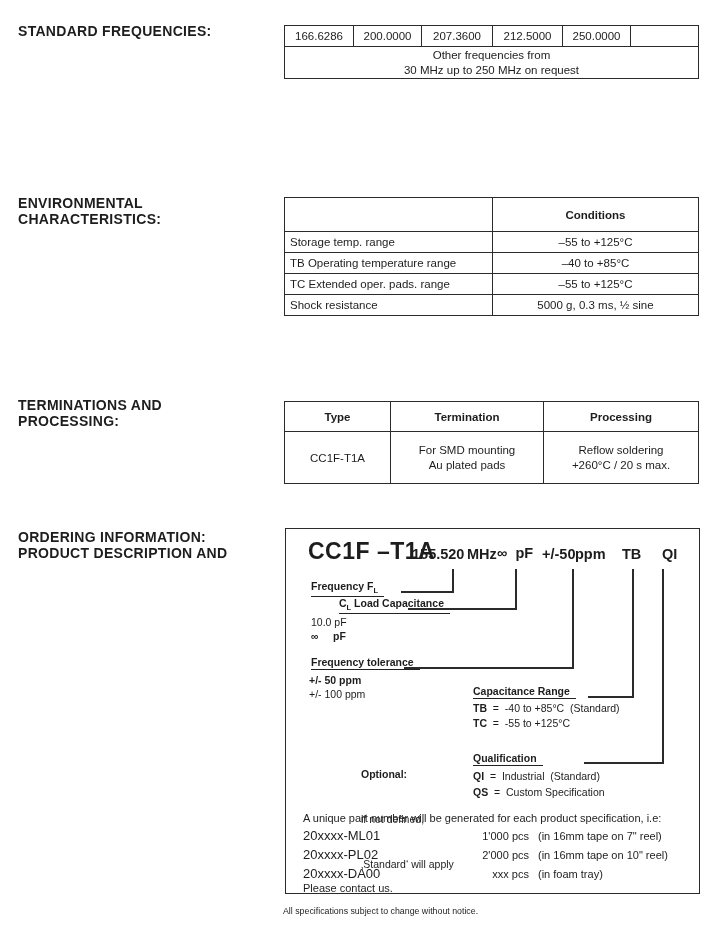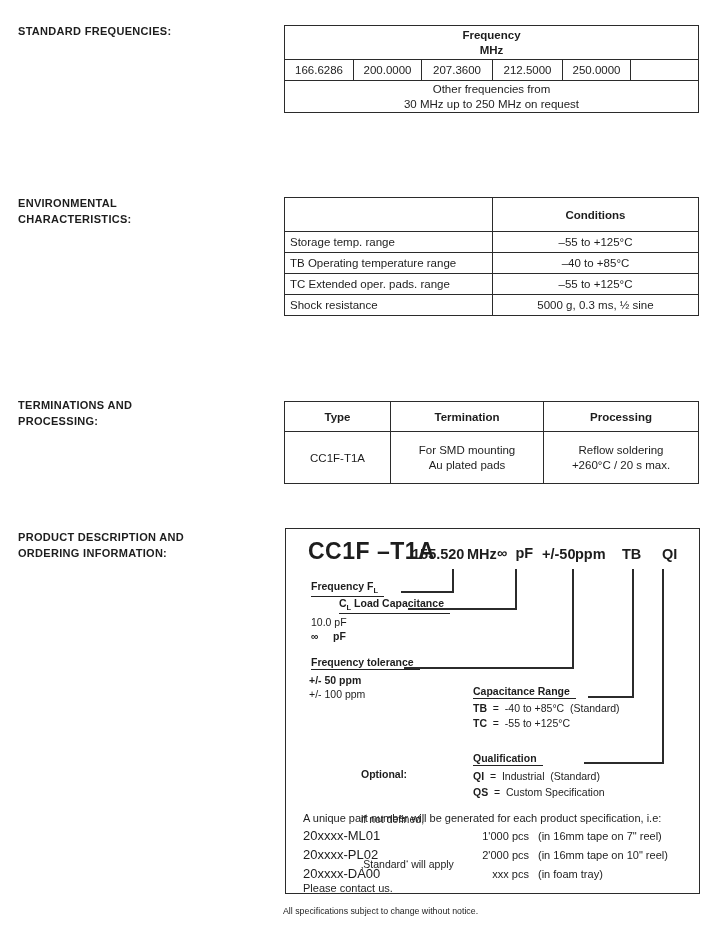--- a/index.html
+++ b/index.html
@@ -1,20 +1,20 @@
 <!DOCTYPE html>
 <html><head>
 <meta charset="utf-8">
 <style>
   html,body{margin:0;padding:0;background:#ffffff;}
   body{width:727px;height:933px;position:relative;overflow:hidden;
        font-family:"Liberation Sans","DejaVu Sans",sans-serif;color:#1d1d1d;}
   .abs{position:absolute;}
   
-  .sec-h{font-weight:bold;font-size:11px;letter-spacing:.3px;line-height:15.5px;color:#1d1d1d;}
+  .sec-h{font-weight:bold;font-size:14px;letter-spacing:.3px;line-height:15.5px;color:#1d1d1d;}
   
   table{border-collapse:collapse;table-layout:fixed;}
   td{border:1.5px solid #2b2b2b;font-size:11.5px;color:#1d1d1d;
      text-align:center;vertical-align:middle;padding:0;}
   td.left{text-align:left;padding-left:5px;}
   .b{font-weight:bold;}
   .tline{line-height:15px;}
   
   .obox{left:285px;top:528px;width:413px;height:364px;border:1.6px solid #2b2b2b;}
   .pn-big{font-size:23px;font-weight:bold;letter-spacing:.5px;white-space:pre;}
@@ -38,26 +38,20 @@
 <table class="abs" style="left:284px;top:25px;width:414px;">
   <colgroup>
       <col style="width:69px">
       <col style="width:68px">
       <col style="width:71px">
             <col style="width:70px">
       <col style="width:68px">
       <col style="width:68px">
     </colgroup>
   <tbody>
-      <tr>
-    <td colspan="6" style="height:33px;">
-      <div class="b tline">Frequency</div>
-      <div class="b tline">MHz</div>
-    </td>
-  </tr>
   <tr>
     <td style="height:20px;">166.6286</td>
     <td>200.0000</td>
     <td>207.3600</td>
     <td>212.5000</td>
     <td>250.0000</td>
     <td></td>
   </tr>
   <tr>
     <td colspan="6" style="height:31px;">
@@ -127,22 +121,22 @@
     </td>
     <td>
       <div class="tline">Reflow soldering</div>
       <div class="tline">+260°C / 20 s max.</div>
     </td>
   </tr>
 </tbody>
   </table>
 
 <div class="abs sec-h" style="left:18px;top:530px;">
+  <div>ORDERING INFORMATION:</div>
   <div>PRODUCT DESCRIPTION AND</div>
-  <div>ORDERING INFORMATION:</div>
 </div>
 
 <div class="abs obox">
 
   <span class="abs pn-big" style="left:22px;top:9px;">CC1F –T1A</span>
   <span class="abs pn-part" style="left:126px;top:17px;">155.520</span>
   <span class="abs pn-part" style="left:181px;top:17px;">MHz</span>
   <span class="abs pn-part" style="left:211px;top:16px;">∞  pF</span>
   <span class="abs pn-part" style="left:256px;top:17px;">+/-50</span>
   <span class="abs pn-part" style="left:289px;top:17px;">ppm</span>

